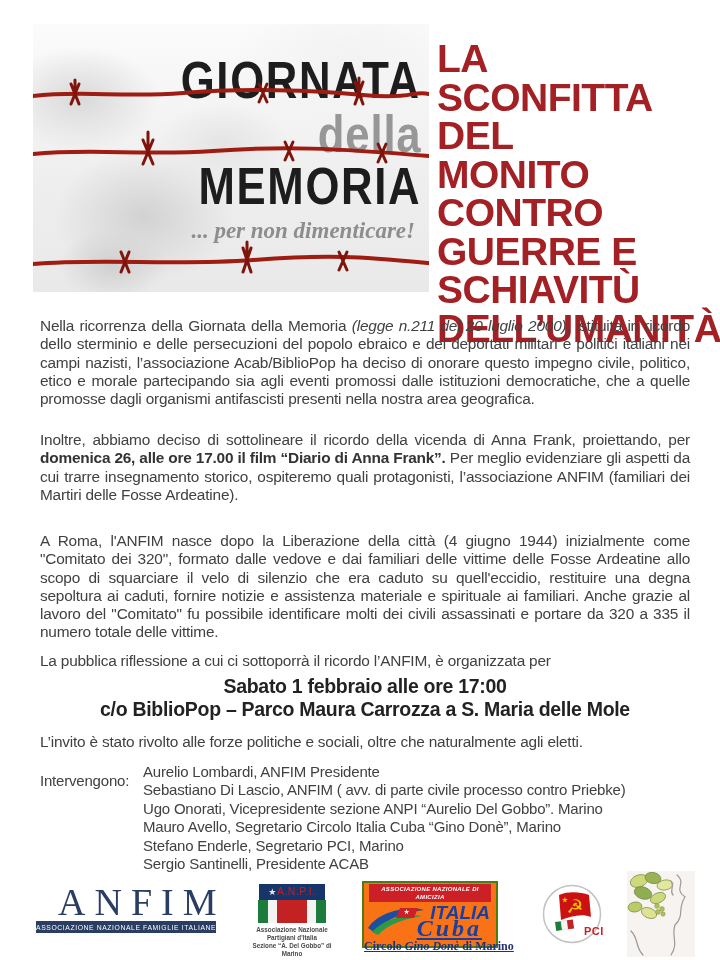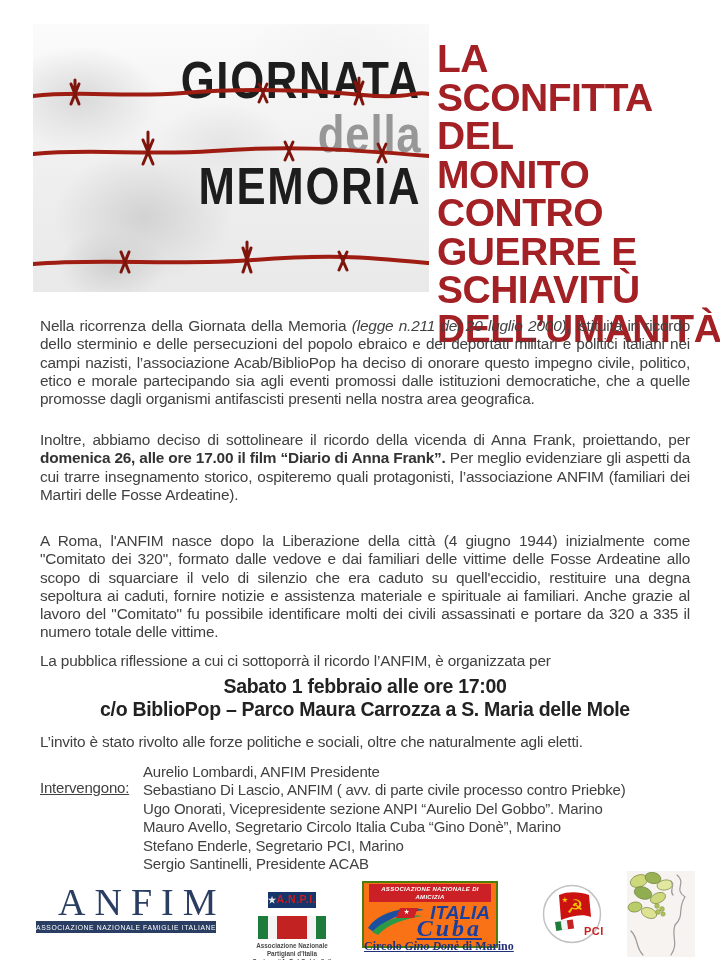--- a/index.html
+++ b/index.html
@@ -43,33 +43,33 @@
   .p5{top:733px;text-align:left;}
   .it{font-style:italic;}
   .bd{font-weight:bold;color:#333;}
   .event{
     position:absolute;left:40px;top:675px;width:650px;text-align:center;
     font-size:19.5px;font-weight:bold;color:#222;line-height:23px;letter-spacing:-0.3px;
   }
   
   .speakers{position:absolute;left:40px;top:763px;width:660px;font-size:15px;line-height:18.4px;
     letter-spacing:-0.2px;color:#414141;}
-  .speakers-label{position:absolute;left:0;top:16px;text-decoration:underline;}
+  .speakers-label{position:absolute;left:0;top:9px;}
   .speakers-list{margin-left:103px;}
   
   .logo{position:absolute;}
   
   .anfim{left:36px;top:885px;width:180px;text-align:center;}
   .anfim-title{font-family:"Liberation Serif",serif;font-size:38px;line-height:34px;color:#2a3d63;
     letter-spacing:9px;margin-left:22px;}
   .anfim-bar{margin-top:2px;background:#2a3d63;color:#ffffff;font-size:6.8px;letter-spacing:.6px;
     padding:2.5px 0 2px 0;white-space:nowrap;}
   
   .anpi{left:251px;top:884px;width:82px;text-align:center;}
-  .anpi-head{width:48px;margin:8px auto;background:#16356b;color:#c81e1e;font-weight:bold;
+  .anpi-head{width:66px;margin:0 auto;background:#16356b;color:#c81e1e;font-weight:normal;
     font-size:10.5px;line-height:15px;letter-spacing:.5px;}
   .anpi-head .star{color:#e8e8e8;font-size:9px;}
   .anpi-flag{width:68px;height:23px;margin:0 auto;display:flex;}
   .anpi-flag .g{background:#1d7c3b;flex:0 0 15%;}
   .anpi-flag .w{background:#f4f4f4;flex:0 0 13%;}
   .anpi-flag .r{background:#c32222;flex:1;}
   .anpi-sub{margin-top:3px;font-size:6.3px;font-weight:bold;color:#4a4a4a;line-height:8px;}
   
   .cuba{left:362px;top:881px;width:136px;height:67px;border:2px solid #4d7c0f;background:#f97316;box-sizing:border-box;}
   .cuba-banner{margin:1px 5px 0 5px;background:#cc2027;color:#fff;font-size:6px;font-style:italic;
@@ -89,20 +89,21 @@
 </style>
 </head>
 <body>
 
 <div>
 
   <div class="hero">
     <div class="hero-line hero-giornata">GIORNATA</div>
     <div class="hero-line hero-della">della</div>
     <div class="hero-line hero-memoria">MEMORIA</div>
+    <div class="hero-tagline">... per non dimenticare!</div>
     <svg class="wires" width="396" height="268" viewBox="0 0 396 268">
       <g stroke="#9e1c12" stroke-width="4" fill="none" stroke-linecap="round">
         <path d="M0,72 C 50,66 90,74 150,69 S 280,66 330,71 S 380,66 396,70"></path>
         <path d="M0,130 C 60,124 110,132 180,127 S 300,124 396,132"></path>
         <path d="M0,240 C 70,234 140,242 220,236 S 330,233 396,239"></path>
       </g>
       <g stroke="#7e140c" stroke-width="3" fill="none" stroke-linecap="round">
 
         <path d="M38,60 L46,80 M46,60 L38,80 M42,56 L42,70"></path>
         <path d="M226,60 L234,78 M234,60 L226,78"></path>

